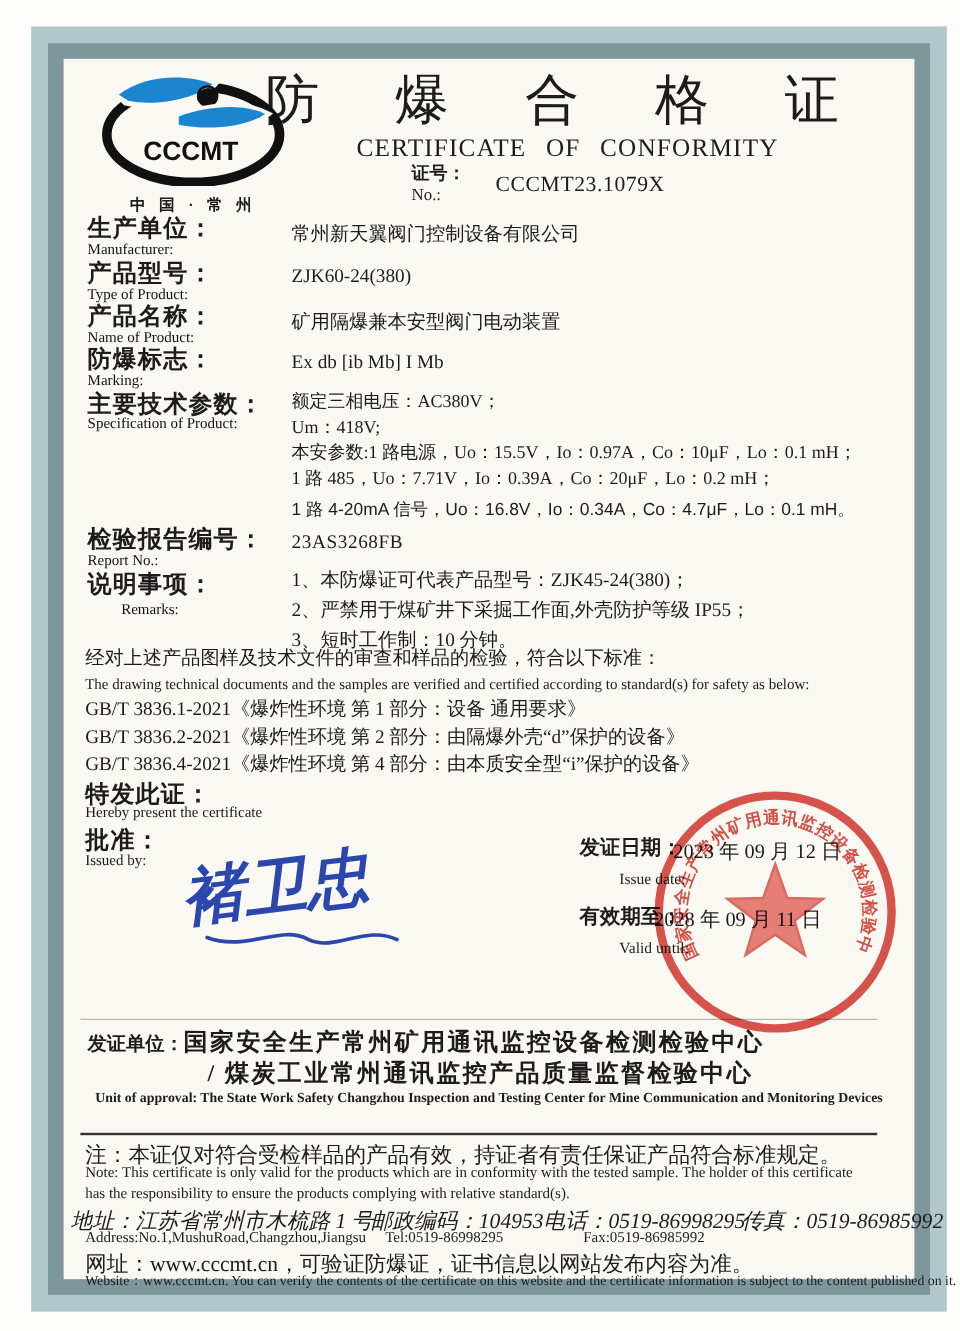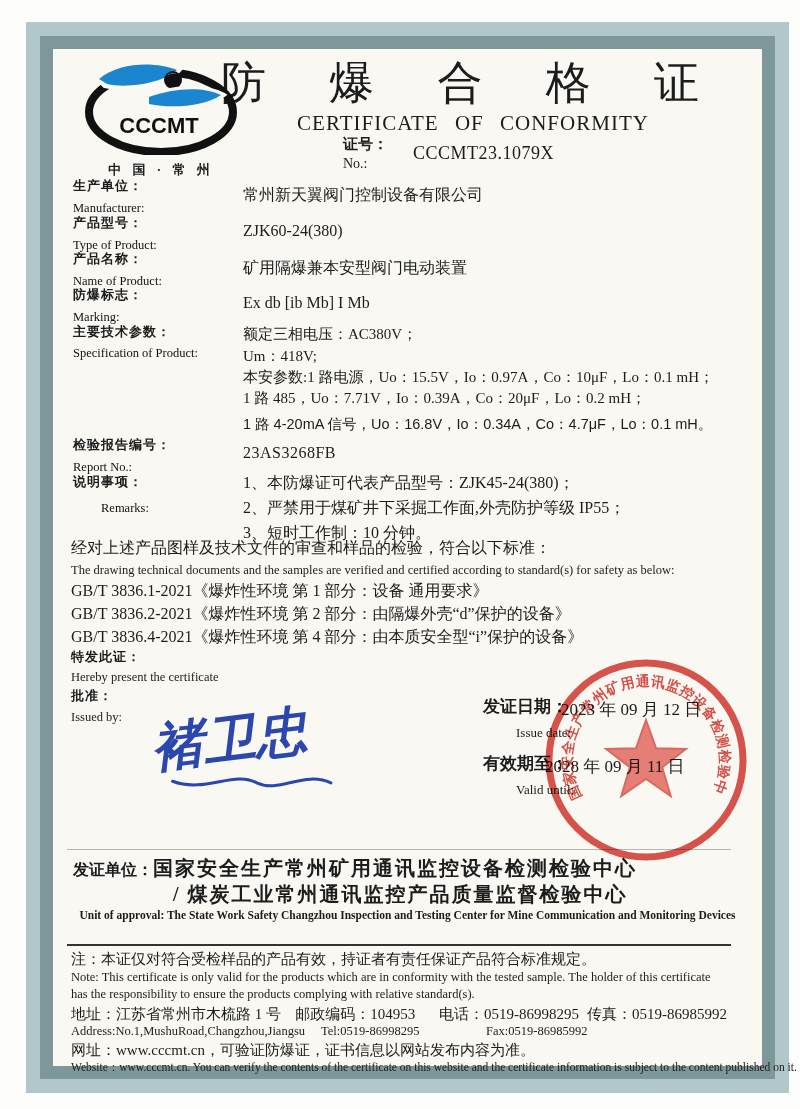--- a/index.html
+++ b/index.html
@@ -2,34 +2,34 @@
 <html><head>
 <meta charset="utf-8">
 <style>
   html,body{margin:0;padding:0;}
   body{background:#ffffff;font-family:"Liberation Serif",serif;color:#1c1c1c;}
   .page{position:relative;width:800px;height:1109px;background:#fdfdfc;overflow:hidden;}
   .band-light{position:absolute;left:26px;top:22px;right:11px;bottom:16px;background:#b2c7ca;}
   .band-dark{position:absolute;inset:14px;background:#7e979a;}
   .paper{position:absolute;inset:13px;background:#f9f8f3;}
   .abs{position:absolute;}
-  .zh-label{font-size:13px;font-weight:600;letter-spacing:1px;}
+  .zh-label{font-size:20px;font-weight:600;letter-spacing:1px;}
   .en-label{font-size:12.5px;color:#111;}
   .value{font-size:16px;}
   .title-zh{font-size:45px;letter-spacing:26px;font-weight:500;white-space:nowrap;}
   .title-en{font-size:21px;word-spacing:10px;letter-spacing:1px;font-weight:500;}
   .spec-line{font-size:15px;white-space:nowrap;}
   .std-line{font-size:16px;white-space:nowrap;}
   .small-serif{font-size:12.5px;}
   .issue-label{font-size:17px;font-weight:600;}
   .issue-en{font-size:13px;}
   .date-val{font-size:17px;white-space:nowrap;z-index:2;}
   .approval-zh{font-size:20px;font-weight:700;letter-spacing:2px;white-space:nowrap;}
   .approval-en{font-size:11.5px;font-weight:700;white-space:nowrap;text-align:center;width:100%;}
-  .footer-zh{font-size:15px;white-space:nowrap;}
+  .footer-zh{font-size:18px;white-space:nowrap;text-align:right;}
   .footer-en{font-size:12.5px;}
   .hr-dark{position:absolute;height:2px;background:#2a2a2a;}
   .hr-light{position:absolute;height:1px;background:#b9b6ae;}
   .stamp{z-index:3;mix-blend-mode:multiply;opacity:0.92;}
   .signature{z-index:2;transform:rotate(-3deg);}
 </style>
 </head>
 <body>
 
 <div class="page">
@@ -136,21 +136,21 @@
           <span class="approval-zh">国家安全生产常州矿用通讯监控设备检测检验中心</span>
         </div>
         <div class="abs approval-zh" style="left:120px;top:832px;">/ 煤炭工业常州通讯监控产品质量监督检验中心</div>
         <div class="abs approval-en" style="left:0px;top:860px;">Unit of approval: The State Work Safety Changzhou Inspection and Testing Center for Mine Communication and Monitoring Devices</div>
 
         <div class="hr-dark" style="left:14px;top:895px;width:664px;background:#333;height:1.5px;"></div>
 
         <div class="abs footer-zh" style="left:18px;top:901px;">注：本证仅对符合受检样品的产品有效，持证者有责任保证产品符合标准规定。</div>
         <div class="abs footer-en" style="left:18px;top:920px;width:656px;line-height:1.35;">Note: This certificate is only valid for the products which are in conformity with the tested sample. The holder of this certificate has the responsibility to ensure the products complying with relative standard(s).</div>
 
-        <div class="abs" style="left:18px;top:956px;width:656px;display:flex;">
+        <div class="abs" style="left:6px;top:956px;width:656px;display:flex;font-style:italic;">
           <span class="footer-zh" style="width:250px;">地址：江苏省常州市木梳路 1 号</span>
           <span class="footer-zh" style="width:160px;">邮政编码：104953</span>
           <span class="footer-zh" style="width:165px;">电话：0519-86998295</span>
           <span class="footer-zh">传真：0519-86985992</span>
         </div>
         <div class="abs" style="left:18px;top:975px;width:656px;display:flex;">
           <span class="footer-en" style="width:250px;">Address:No.1,MushuRoad,Changzhou,Jiangsu</span>
           <span class="footer-en" style="width:165px;">Tel:0519-86998295</span>
           <span class="footer-en">Fax:0519-86985992</span>
         </div>

